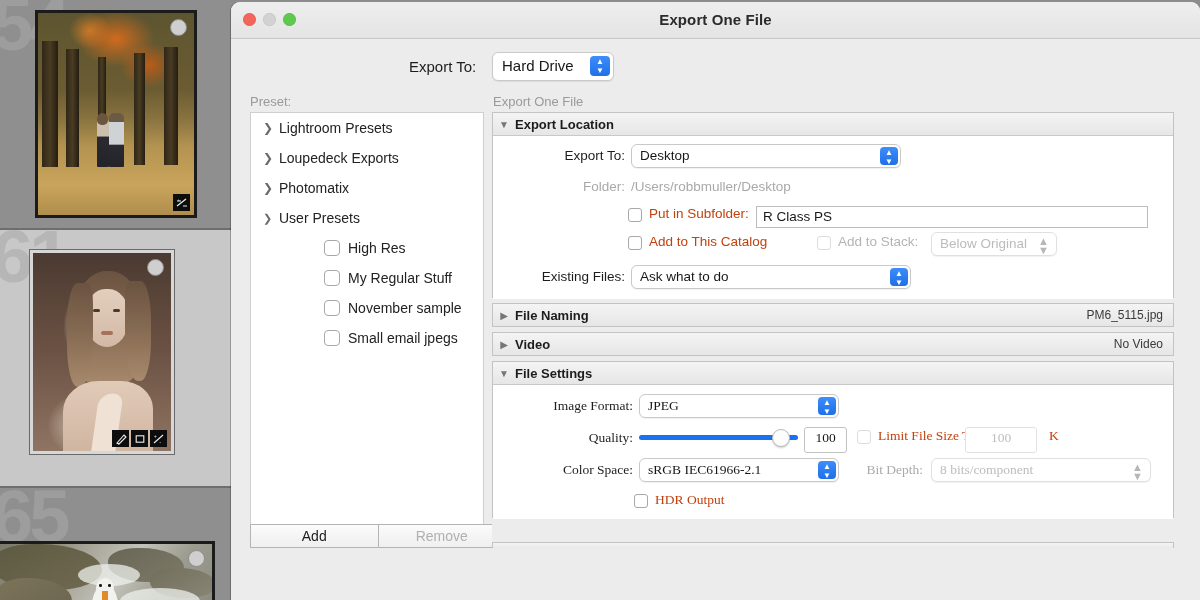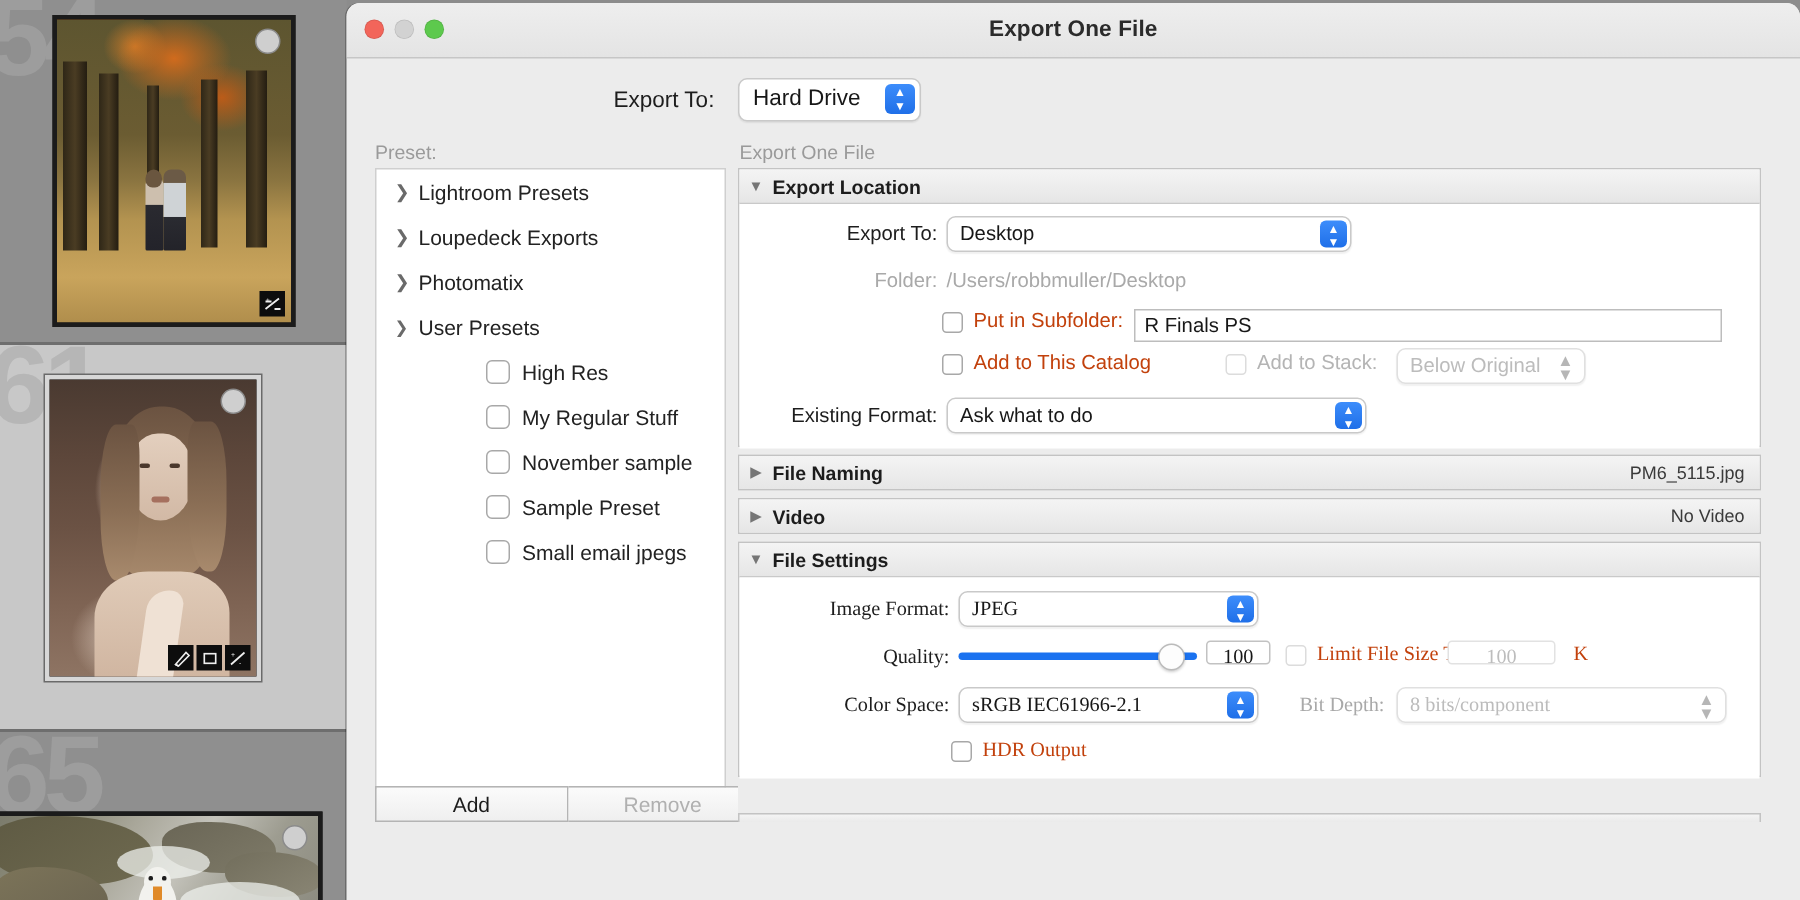--- a/index.html
+++ b/index.html
@@ -372,21 +372,21 @@
     box-sizing: border-box;
   }
   .textfield .tv {
     position: absolute;
     left: 6px; top: 2px;
     font-size: 13.5px;
     color: #171717;
   }
   .numfield {
     position: absolute;
-    height: 16px;
+    height: 26px;
     background: #fff;
     border: 1px solid #c2c2c2;
     border-radius: 3px;
     box-sizing: border-box;
     text-align: center;
     font-size: 13.5px;
     color: #171717;
     line-height: 20px;
   }
   .numfield.disabled { border-color: #e2e2e2; color: #bdbdbd; }
@@ -581,24 +581,20 @@
       <div class="tree-row child">
         <span class="preset-check"></span>
         <span>My Regular Stuff</span>
       </div>
       <div class="tree-row child">
         <span class="preset-check"></span>
         <span>November sample</span>
       </div>
       <div class="tree-row child">
         <span class="preset-check"></span>
-        <span>Sample Preset</span>
-      </div>
-      <div class="tree-row child">
-        <span class="preset-check"></span>
         <span>Small email jpegs</span>
       </div>
     </div>
     <div id="preset-buttons">
       <div class="pbtn">Add</div>
       <div class="pbtn remove">Remove</div>
     </div>
 
     <div id="content-title">Export One File</div>
     <div id="content-panel">
@@ -618,33 +614,33 @@
                 <i>▼</i>
               </span>
           </div>
 
           <div class="fld-label dim" style="left:20px;top:43px;width:112px;">Folder:</div>
           <div class="val-dim" style="left:138px;top:43px;">/Users/robbmuller/Desktop</div>
 
           <div class="cb" style="left:135px;top:72px;"></div>
           <div class="cb-text" style="left:156px;top:70px;">Put in Subfolder:</div>
           <div class="textfield" style="left:263px;top:70px;width:392px;">
-            <span class="tv">R Finals PS</span>
+            <span class="tv">R Class PS</span>
           </div>
 
           <div class="cb" style="left:135px;top:100px;"></div>
           <div class="cb-text" style="left:156px;top:98px;text-align:right;">Add to This Catalog</div>
           <div class="cb disabled" style="left:324px;top:100px;"></div>
           <div class="cb-text dim" style="left:345px;top:98px;">Add to Stack:</div>
           <div class="popup disabled" style="left:438px;top:96px;width:126px;">
             <span class="pv">Below Original</span>
             <span class="graystep">▲<br>▼</span>
           </div>
 
-          <div class="fld-label" style="left:20px;top:133px;width:112px;">Existing Format:</div>
+          <div class="fld-label" style="left:20px;top:133px;width:112px;">Existing Files:</div>
           <div class="popup" style="left:138px;top:129px;width:280px;">
             <span class="pv">Ask what to do</span>
             <span class="bluestep">
                 <i class="up">▲</i>
                 <i>▼</i>
               </span>
           </div>
         </div>
       </div>
 

